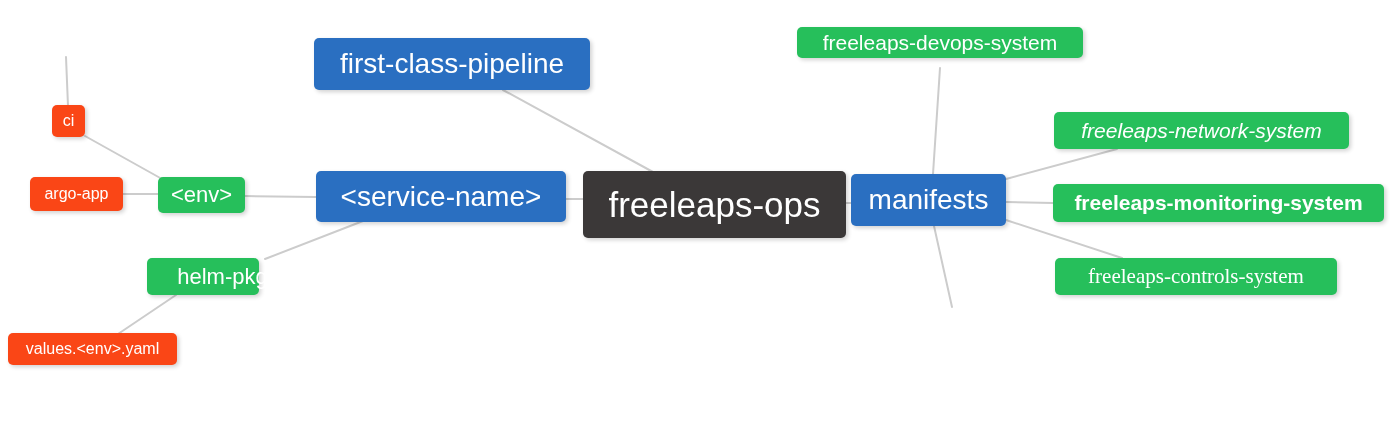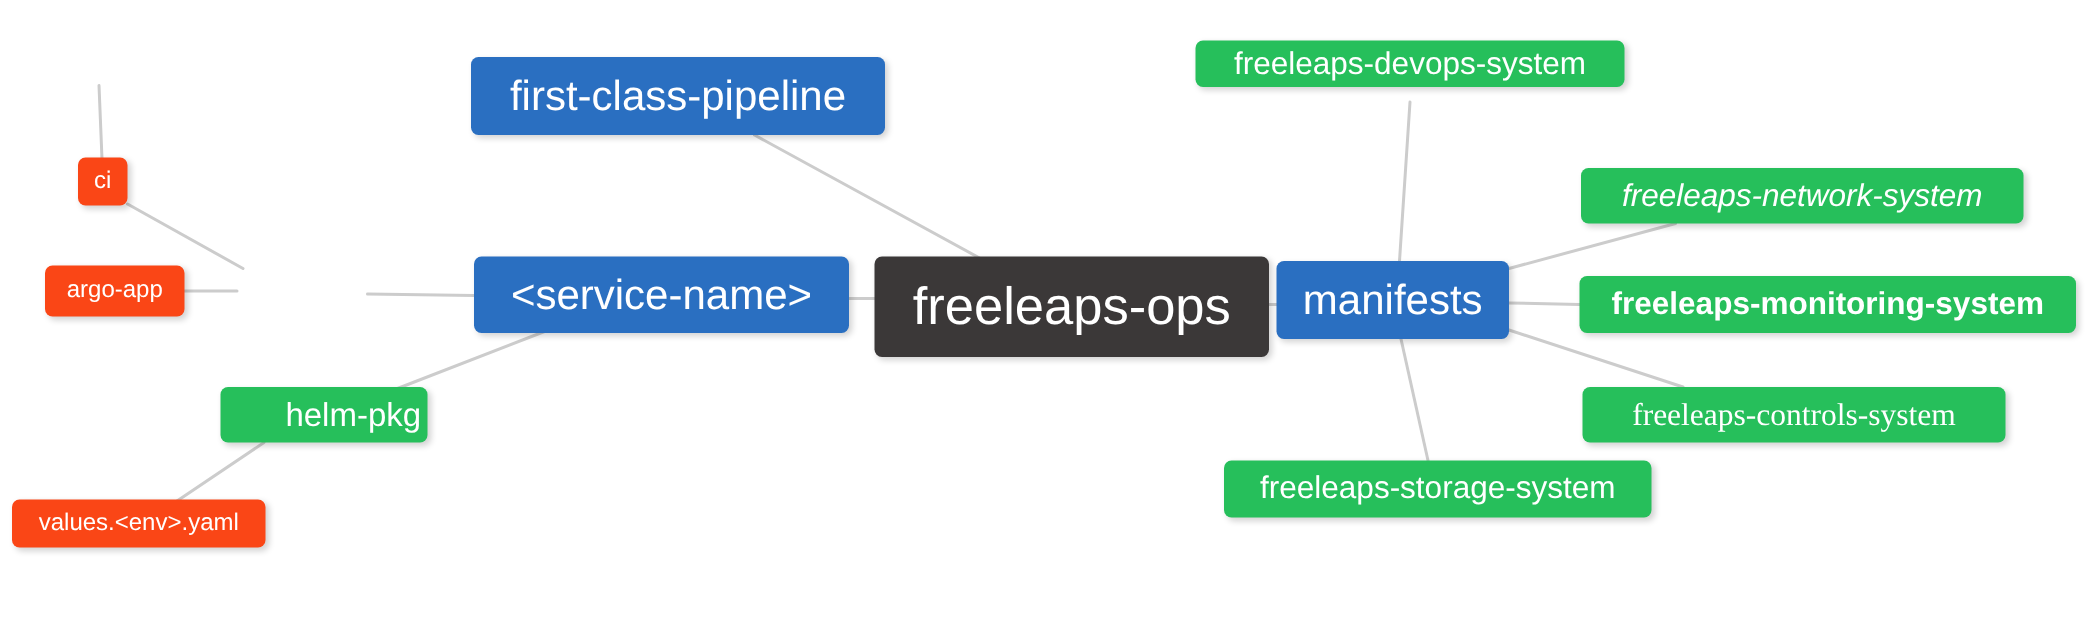--- a/index.html
+++ b/index.html
@@ -45,21 +45,21 @@
   .node.green  { background: var(--c-green,  #26bf5b); }
   .node.orange { background: var(--c-orange, #f9a62a); }
   .node.red    { background: var(--c-red,    #fa4616); }
   .node.dark   { background: var(--c-dark,   #3b3838); }
 
   
   #n-jenkinsfile { left: 19px;   top: 28px;  width: 90px;  height: 29px; font-size: 15px; }
   #n-ci          { left: 52px;   top: 105px; width: 33px;  height: 32px; font-size: 16px; }
   #n-argo-app    { left: 30px;   top: 177px; width: 93px;  height: 34px; font-size: 16px; }
   #n-env         { left: 158px;  top: 177px; width: 87px;  height: 36px; font-size: 22px; }
-  #n-helm-pkg    { left: 147px;  top: 258px; width: 138px; height: 37px; font-size: 22px; padding-left: 39px; }
+  #n-helm-pkg    { left: 147px;  top: 258px; width: 112px; height: 37px; font-size: 22px; padding-left: 39px; }
   #n-values      { left: 8px;    top: 333px; width: 169px; height: 32px; font-size: 16px; }
   #n-fcp         { left: 314px;  top: 38px;  width: 276px; height: 52px; font-size: 28px; }
   #n-service     { left: 316px;  top: 171px; width: 250px; height: 51px; font-size: 28px; }
   #n-ops         { left: 583px;  top: 171px; width: 263px; height: 67px; font-size: 35px; }
   #n-manifests   { left: 851px;  top: 174px; width: 155px; height: 52px; font-size: 28px; }
   #n-devops      { left: 797px;  top: 27px;  width: 286px; height: 31px; font-size: 21px; }
   #n-network     { left: 1054px; top: 112px; width: 295px; height: 37px; font-size: 21px; font-style: italic; }
   #n-monitoring  { left: 1053px; top: 184px; width: 331px; height: 38px; font-size: 21px; font-weight: bold; }
   #n-controls    { left: 1055px; top: 258px; width: 282px; height: 37px; font-size: 21px; font-family: Liberation Serif, serif; }
   #n-storage     { left: 816px;  top: 307px; width: 285px; height: 38px; font-size: 21px; }
@@ -85,20 +85,23 @@
     <line x1="1006" y1="220" x2="1122" y2="258"></line>
     <line x1="934" y1="226" x2="952" y2="307"></line>
   </svg>
 
   <div id="n-ci" class="node red">
     <span>ci</span>
   </div>
   <div id="n-argo-app" class="node red">
     <span>argo-app</span>
   </div>
+  <div id="n-env" class="node green">
+    <span>&lt;env&gt;</span>
+  </div>
   <div id="n-helm-pkg" class="node green">
     <span>helm-pkg</span>
   </div>
   <div id="n-values" class="node red">
     <span>values.&lt;env&gt;.yaml</span>
   </div>
   <div id="n-fcp" class="node blue">
     <span>first-class-pipeline</span>
   </div>
   <div id="n-service" class="node blue">
@@ -115,17 +118,14 @@
   </div>
   <div id="n-network" class="node green">
     <span>freeleaps-network-system</span>
   </div>
   <div id="n-monitoring" class="node green">
     <span>freeleaps-monitoring-system</span>
   </div>
   <div id="n-controls" class="node green">
     <span>freeleaps-controls-system</span>
   </div>
-  <div id="n-storage" class="node green">
-    <span>freeleaps-storage-system</span>
-  </div>
 
 </div>
 
 </body></html>

